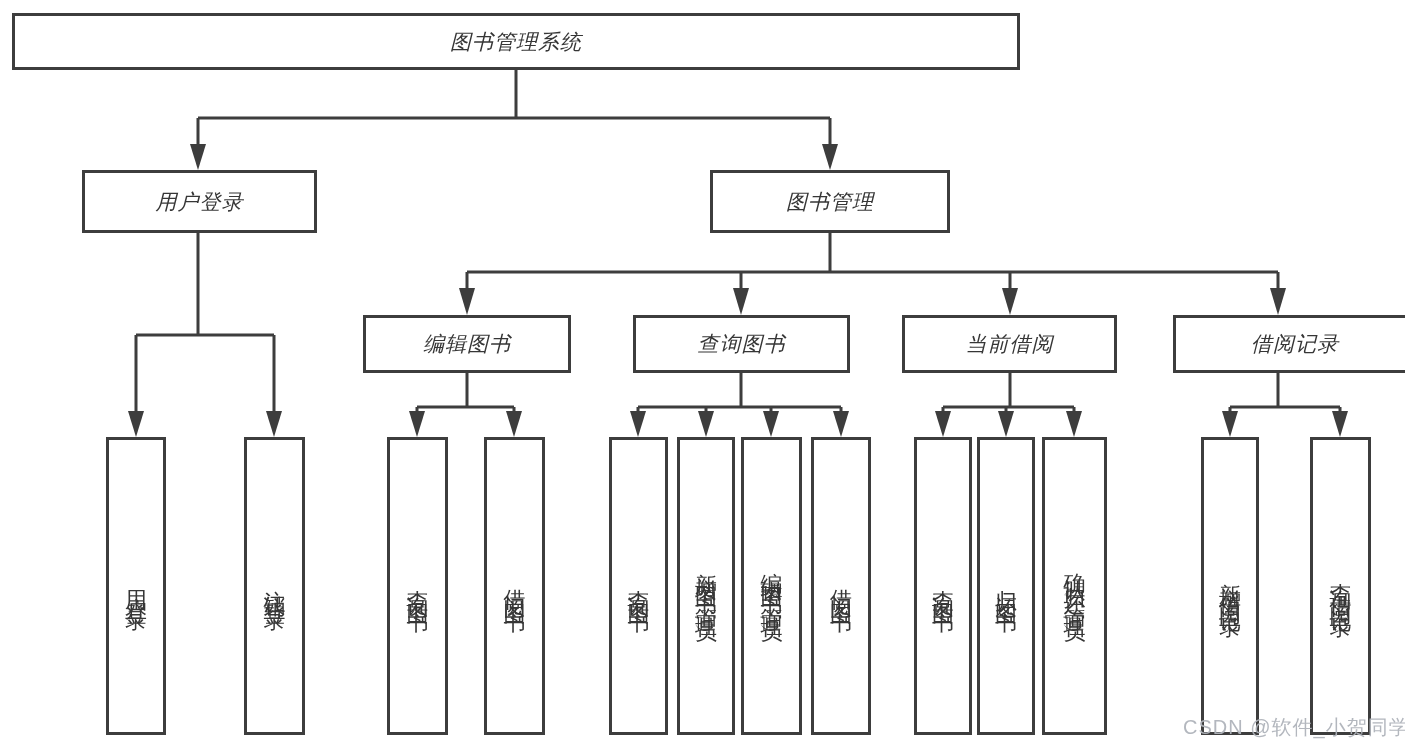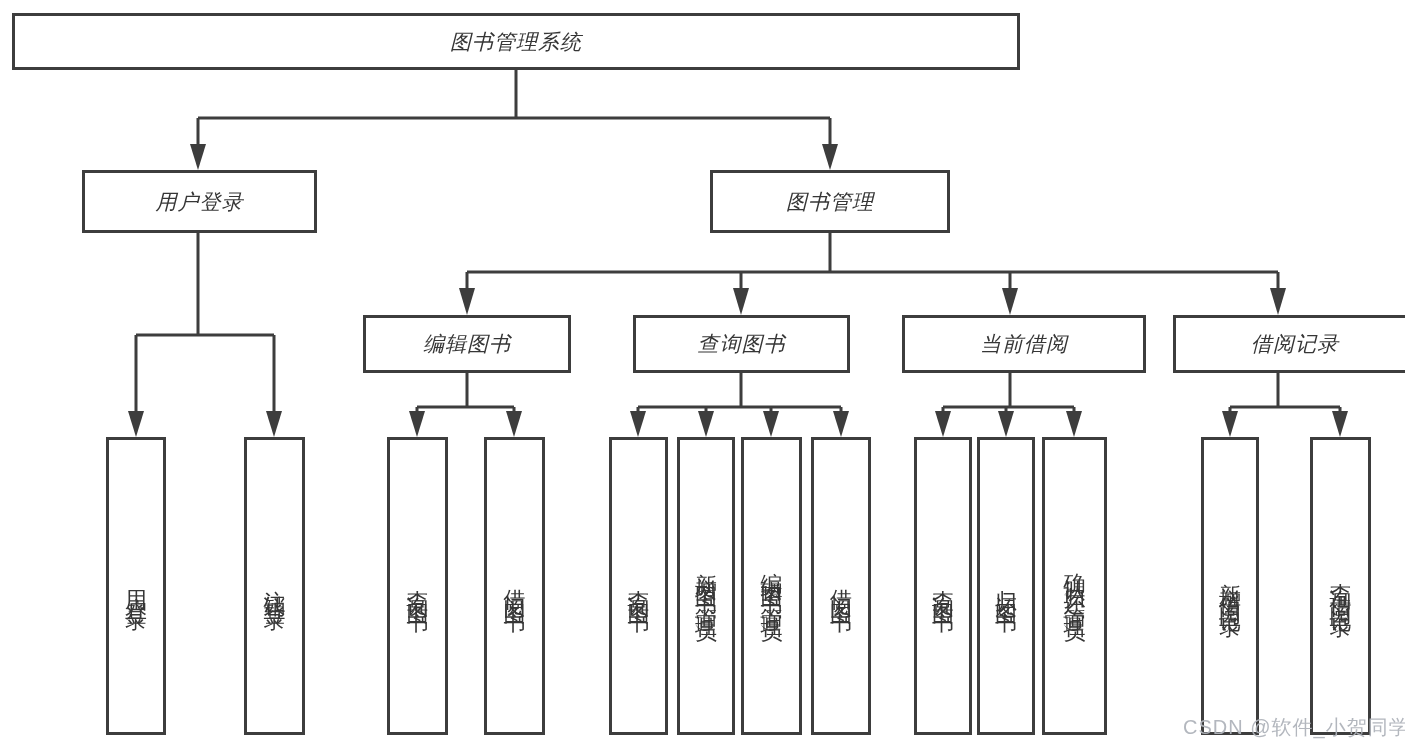--- a/index.html
+++ b/index.html
@@ -51,21 +51,21 @@
     line-height: 1;
   }
   
   .n-root  { left: 12px;  top: 13px;  width: 1008px; height: 57px; }
   
   .n-l2a   { left: 82px;  top: 170px; width: 235px;  height: 63px; }
   .n-l2b   { left: 710px; top: 170px; width: 240px;  height: 63px; justify-content: center; }
   
   .n-l3a   { left: 363px;  top: 315px; width: 208px; height: 58px; }
   .n-l3b   { left: 633px;  top: 315px; width: 217px; height: 58px; }
-  .n-l3c   { left: 902px;  top: 315px; width: 244px; height: 58px; }
+  .n-l3c   { left: 902px;  top: 315px; width: 215px; height: 58px; }
   .n-l3d   { left: 1173px; top: 315px; width: 244px; height: 58px; }
   
   .n-f01 { left: 106px;  width: 60px; }
   .n-f02 { left: 244px;  width: 61px; }
   .n-f03 { left: 387px;  width: 61px; }
   .n-f04 { left: 484px;  width: 61px; }
   .n-f05 { left: 609px;  width: 59px; }
   .n-f06 { left: 677px;  width: 58px; }
   .n-f07 { left: 741px;  width: 61px; }
   .n-f08 { left: 811px;  width: 60px; }

